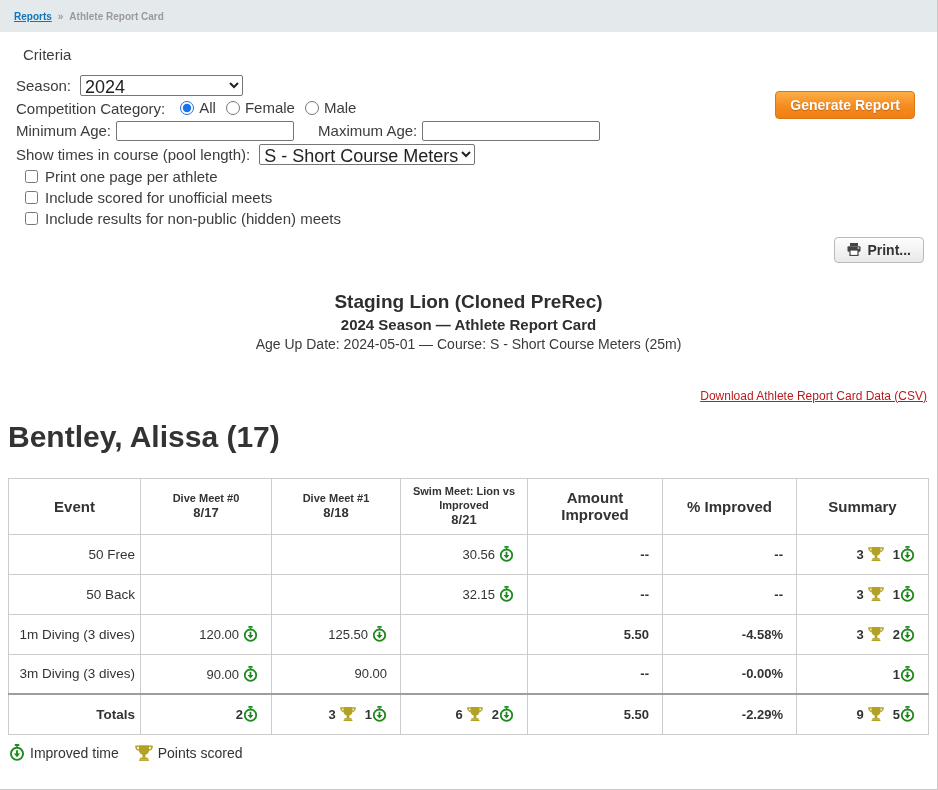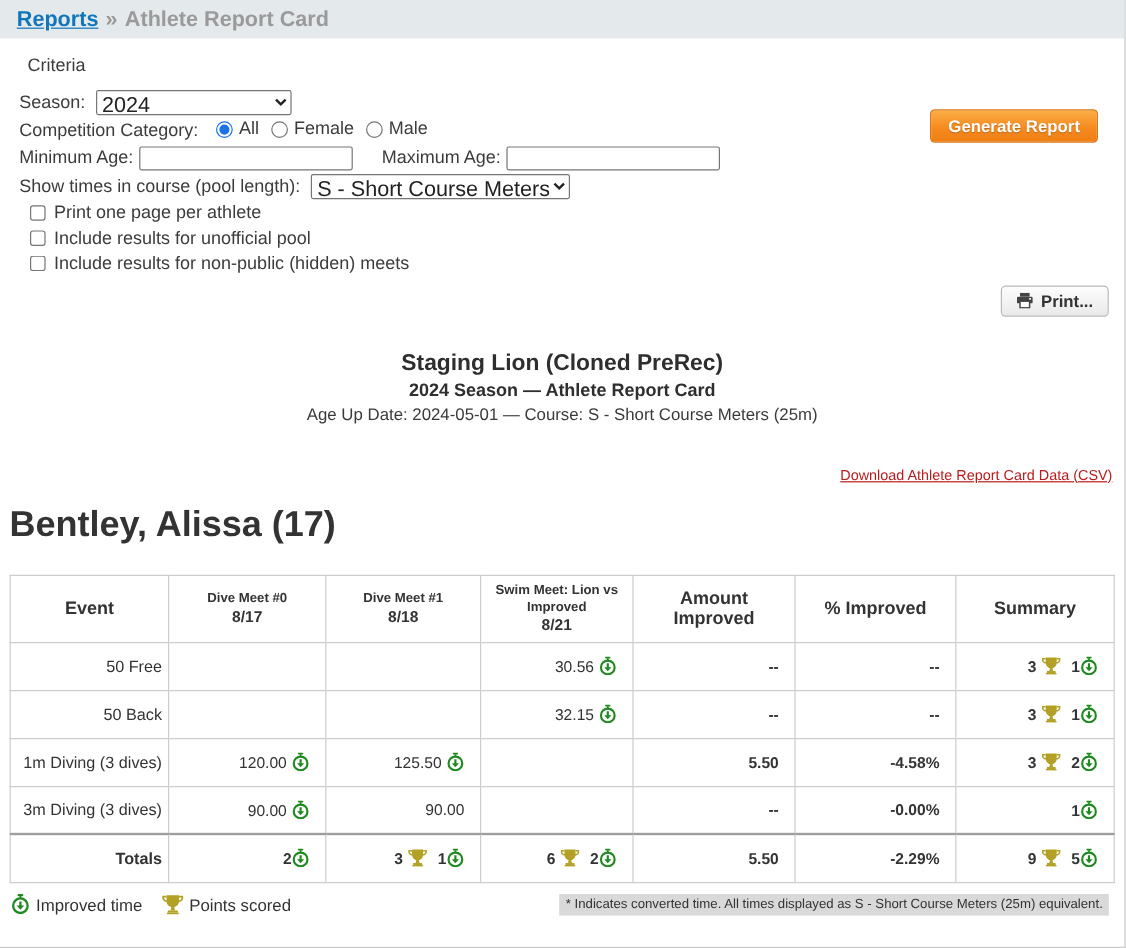--- a/index.html
+++ b/index.html
@@ -6,21 +6,21 @@
   html,body { background:#fff; }
   body {
     width:938px; height:790px; overflow:hidden;
     font-family:"Liberation Sans", sans-serif;
     color:#333; position:relative;
     border-right:1px solid #c9c9c9; border-bottom:1px solid #c9c9c9;
   }
   
   .breadcrumb-bar {
     height:25px; background:#e4e9eb; display:flex; align-items:center;
-    padding:16px 14px; font-size:18px; font-weight:bold;
+    padding:16px 14px; font-size:10px; font-weight:bold;
   }
   .breadcrumb-bar a { color:#0f76bb; text-decoration:underline; }
   .breadcrumb-sep, .breadcrumb-current { color:#9a9a9a; margin-left:6px; }
 
   
   .criteria { position:relative; padding:14px 0 0 16px; font-size:15px; color:#3c3c3c; }
   .criteria-title { margin-left:7px; margin-bottom:12px; }
   .crit-row { margin-bottom:3px; display:flex; align-items:center; flex-wrap:wrap; }
   .crit-row label.inline { margin-right:5px; }
   select {
@@ -125,21 +125,21 @@
     </select>
   </div>
 
   <div>
       <label class="chk-row">
         <input type="checkbox" style="">
         <span>Print one page per athlete</span>
       </label>
       <label class="chk-row">
         <input type="checkbox" style="">
-        <span>Include results for unofficial pool</span>
+        <span>Include scored for unofficial meets</span>
       </label>
       <label class="chk-row">
         <input type="checkbox" style="">
         <span>Include results for non-public (hidden) meets</span>
       </label>
     </div>
 
   <button class="generate-btn">Generate Report</button>
 </div>
 
@@ -362,14 +362,13 @@
       <svg class="icon" width="18" height="18" viewBox="0 0 16 16">
   <path d="M3.4 1 h9.2 v4.3 a4.6 4.6 0 0 1 -9.2 0 z" fill="#b3a125"></path>
   <path d="M3.4 2 H0.9 a2.9 2.9 0 0 0 3 3.4 M12.6 2 h2.5 a2.9 2.9 0 0 1 -3 3.4" fill="none" stroke="#b3a125" stroke-width="1.3"></path>
   <path d="M6.9 9.6 h2.2 l0.5 2.6 h-3.2 z" fill="#b3a125"></path>
   <rect x="4.3" y="12.2" width="7.4" height="1.6" fill="#b3a125"></rect>
   <rect x="3.6" y="13.8" width="8.8" height="1.2" fill="#b3a125"></rect>
         </svg>
       <span>Points scored</span>
     </span>
   </div>
-  <div class="footnote">* Indicates converted time. All times displayed as S - Short Course Meters (25m) equivalent.</div>
 </div>
 
 </body></html>

